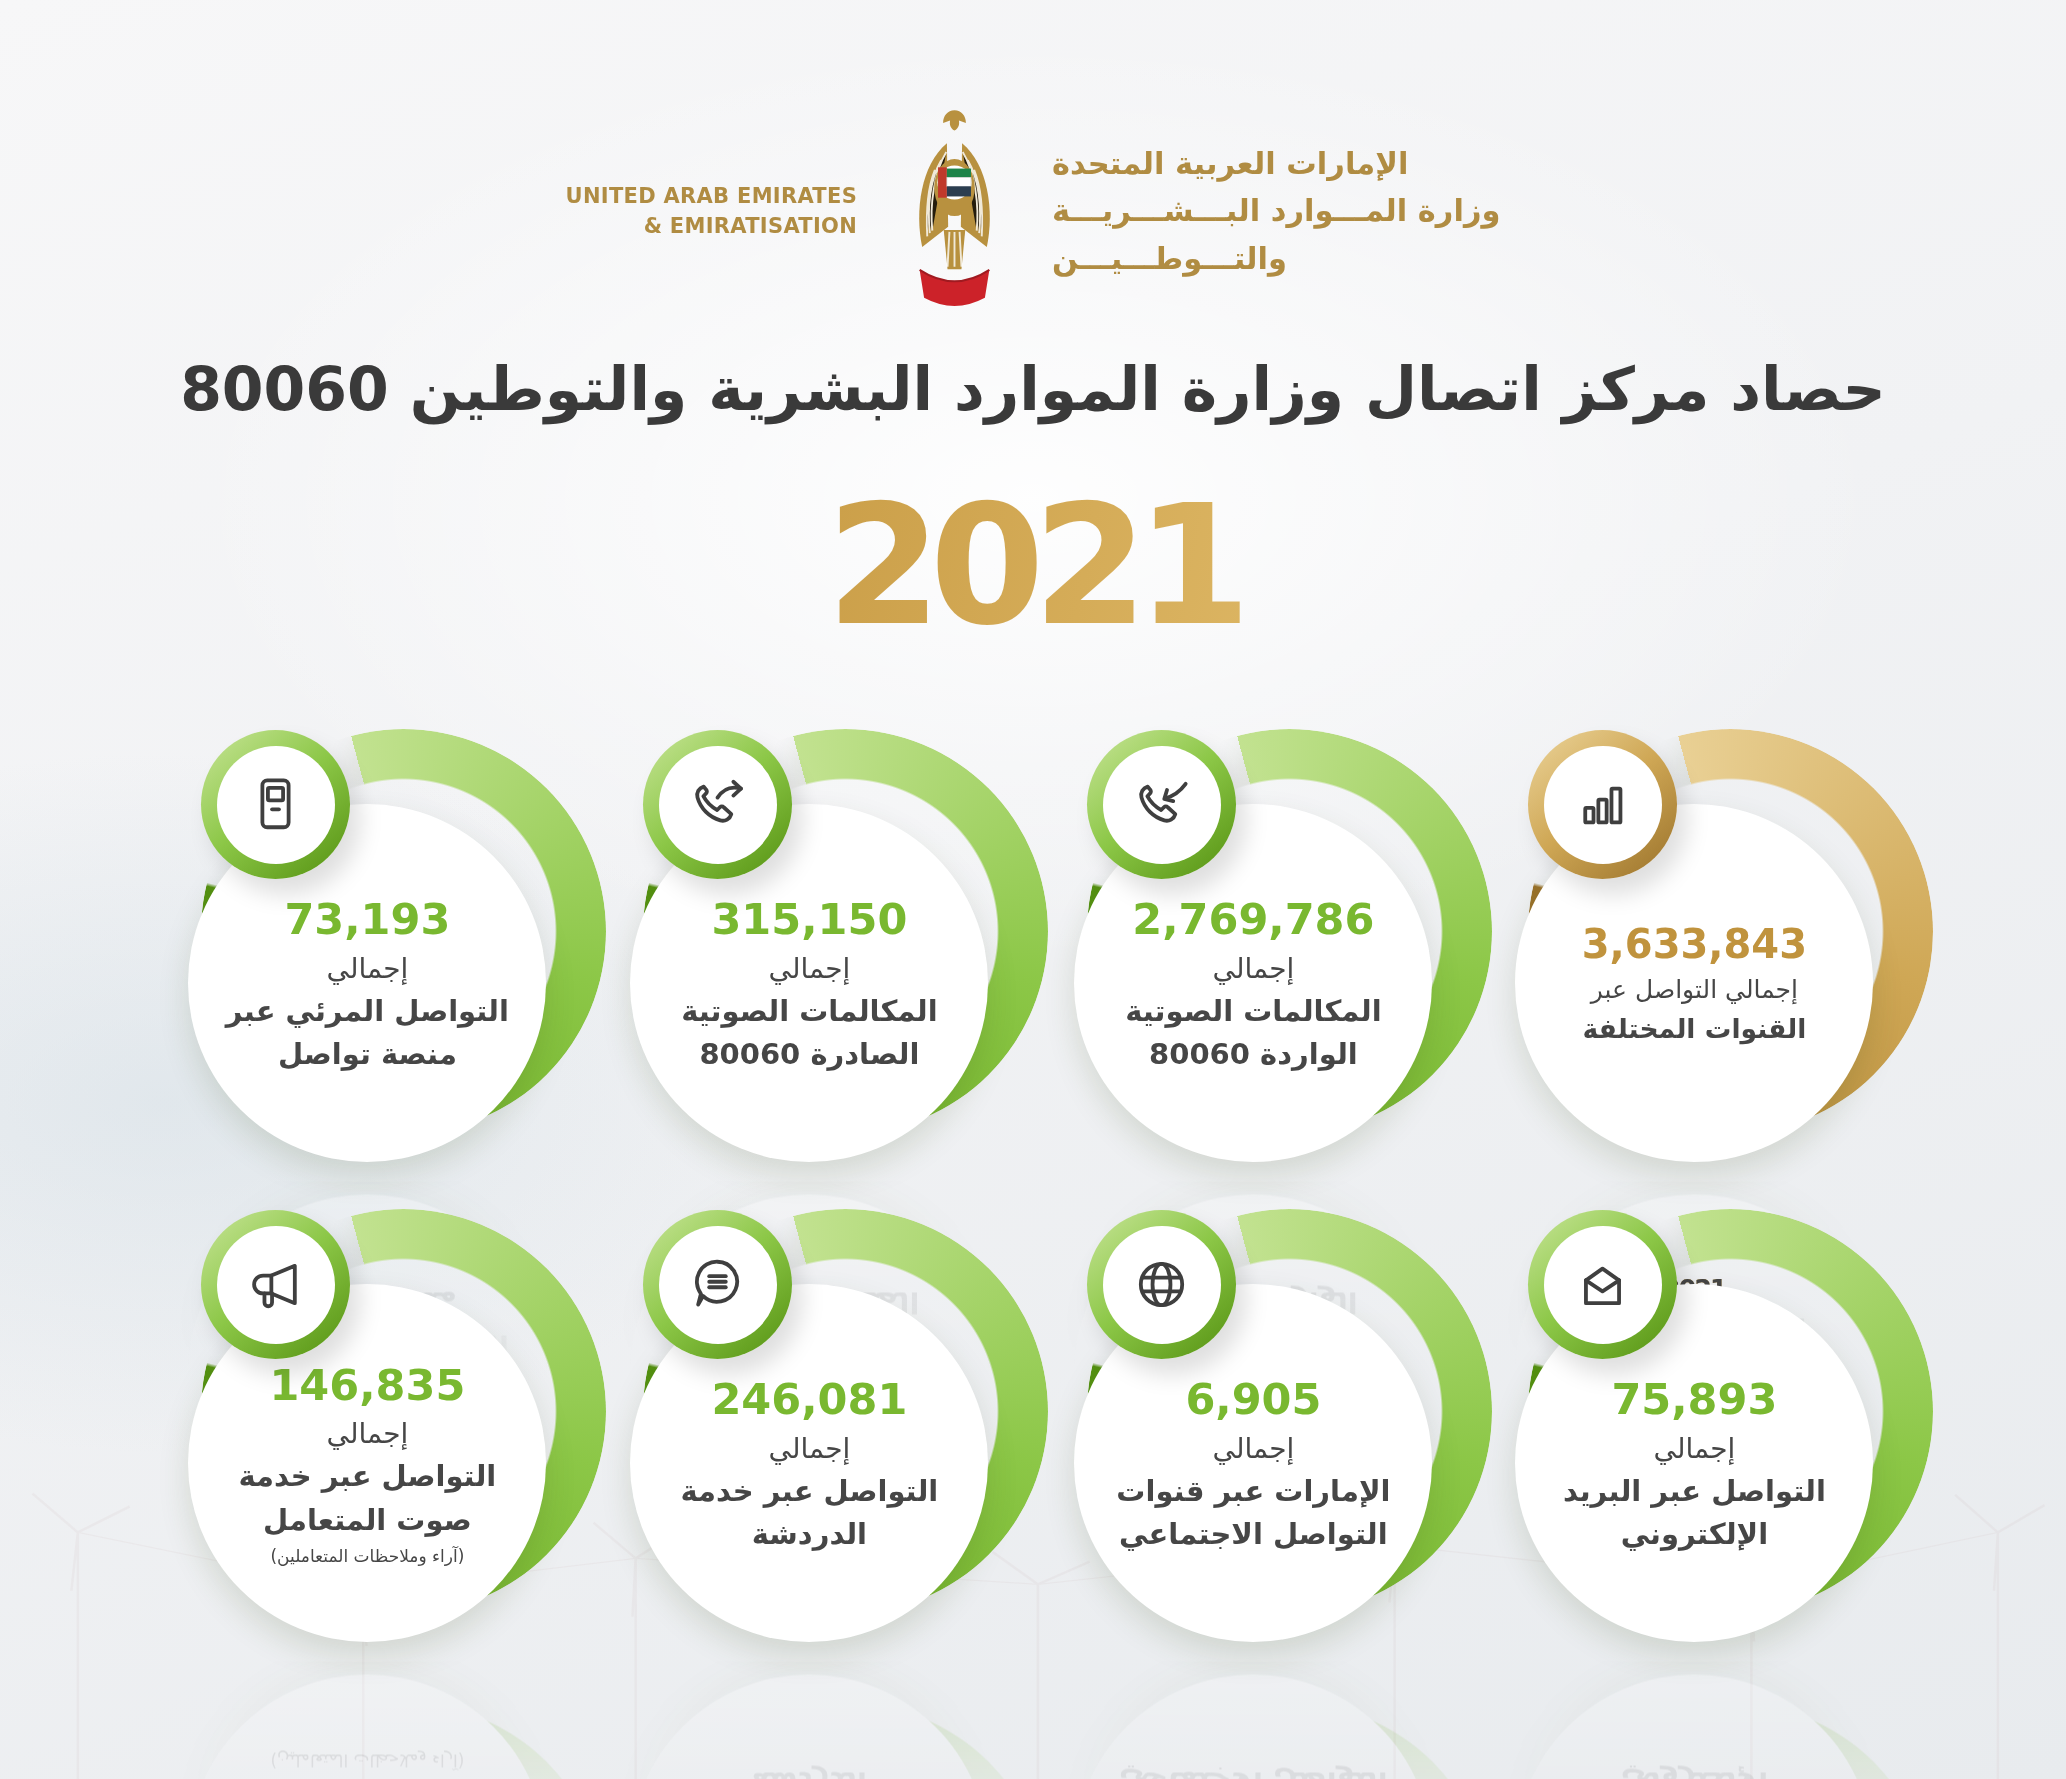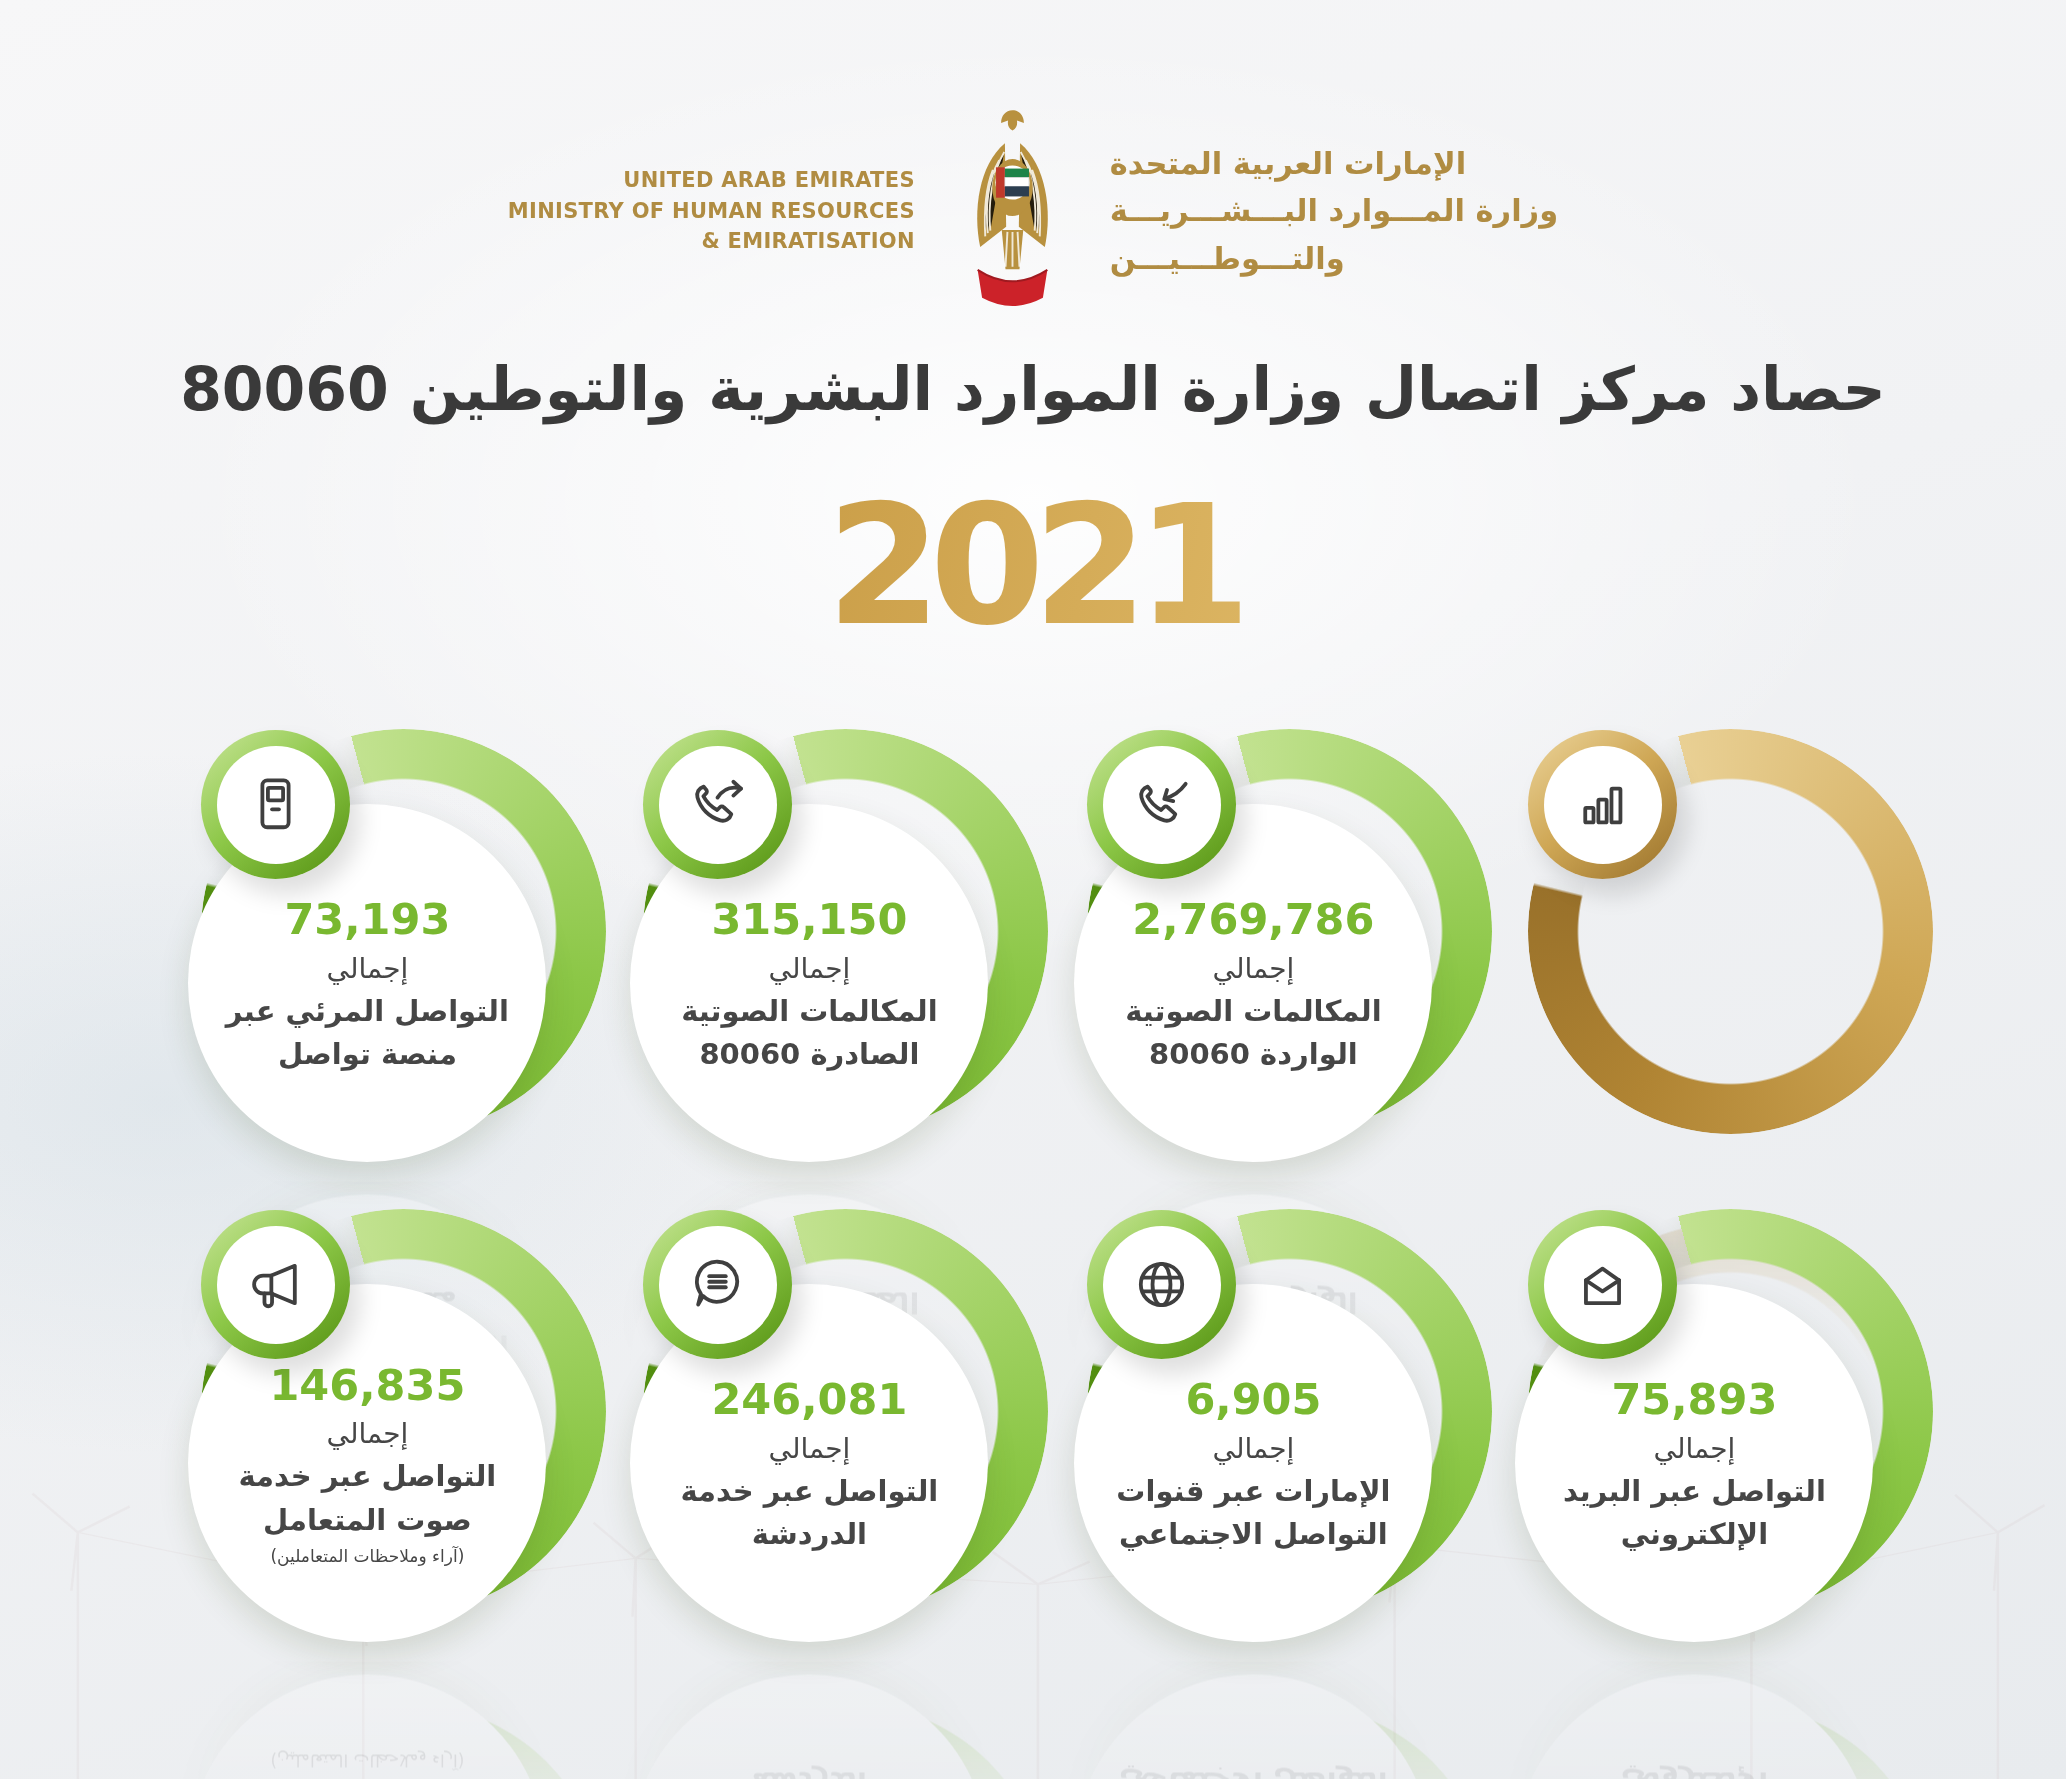--- a/index.html
+++ b/index.html
@@ -82,21 +82,20 @@
     <path d="M2150 900 V540 M2150 540 l-60 -65 M2150 540 l75 -35 M2150 540 l-8 88"></path>
     <path d="M2700 900 V600 M2700 600 l-70 -55 M2700 600 l78 -38 M2700 600 l4 88"></path>
     <path d="M3080 900 V520 M3080 520 l-66 -58 M3080 520 l72 -42 M3080 520 l-6 90"></path>
     <path d="M120 520 L560 610 L980 560 L1600 600 L2150 540 L2700 600 L3080 520" stroke-width="2"></path>
   </g>
 </svg>
 
 <div class="header">
   <div class="logo-en">
     <div>UNITED ARAB EMIRATES</div>
-    <div>MINISTRY OF HUMAN RESOURCES</div>
     <div>&amp; EMIRATISATION</div>
   </div>
 
   <svg class="emblem" viewBox="0 0 210 330">
     <path d="M105 6 c11 0 18 9 18 20 l-11 -4 c1 6 0 12 -7 16 c-7 -4 -8 -10 -7 -16 l-11 4 c0 -11 7 -20 18 -20 z" fill="#b8913f"></path>
     <path d="M93 58 C 52 92 42 165 54 222 L95 190 Z" fill="#b8913f"></path>
     <path d="M117 58 C 158 92 168 165 156 222 L115 190 Z" fill="#b8913f"></path>
     <g stroke="#ffffff" stroke-width="3" opacity=".8">
       <path d="M84 85 C 66 115 62 160 66 200 M74 100 C 62 130 60 168 62 205 M92 72 C 72 105 66 158 70 196"></path>
       <path d="M126 85 C 144 115 148 160 144 200 M136 100 C 148 130 150 168 148 205 M118 72 C 138 105 144 158 140 196"></path>
@@ -179,20 +178,26 @@
       <path d="M30 24 c-7 2 -11 9 -9 16 c4.5 16 17 28.5 33 33 c7 2 14 -2 16 -9 l-11 -10 c-1.5 -1.5 -4 -1.5 -5.5 0 l-4 4 c-8.5 -4.5 -15.5 -11.5 -20 -20 l4 -4 c1.5 -1.5 1.5 -4 0 -5.5 z"></path>
       <path d="M85 20 C 77 31 67 38 55 41"></path>
           <polyline points="67,45 54,42 58,29"></polyline>
     </svg>
   </div>
     </div>
 </div>
 
 <div class="card gold pos-r1c4">
   <div class="ring"></div>
+  <div class="inner">
+    <div class="value">3,633,843</div>
+    <div class="line">إجمالي التواصل عبر</div>
+    <div class="line bold">القنوات المختلفة</div>
+    <div class="line year">2021</div>
+  </div>
   <div class="badge">
       <div class="badge-inner">
     <svg class="icon" viewBox="0 0 100 100">
       <rect x="25" y="55" width="12" height="21" rx="1.5"></rect>
           <rect x="44" y="43" width="12" height="33" rx="1.5"></rect>
           <rect x="63" y="27" width="13" height="49" rx="1.5"></rect>
     </svg>
   </div>
     </div>
 </div>

